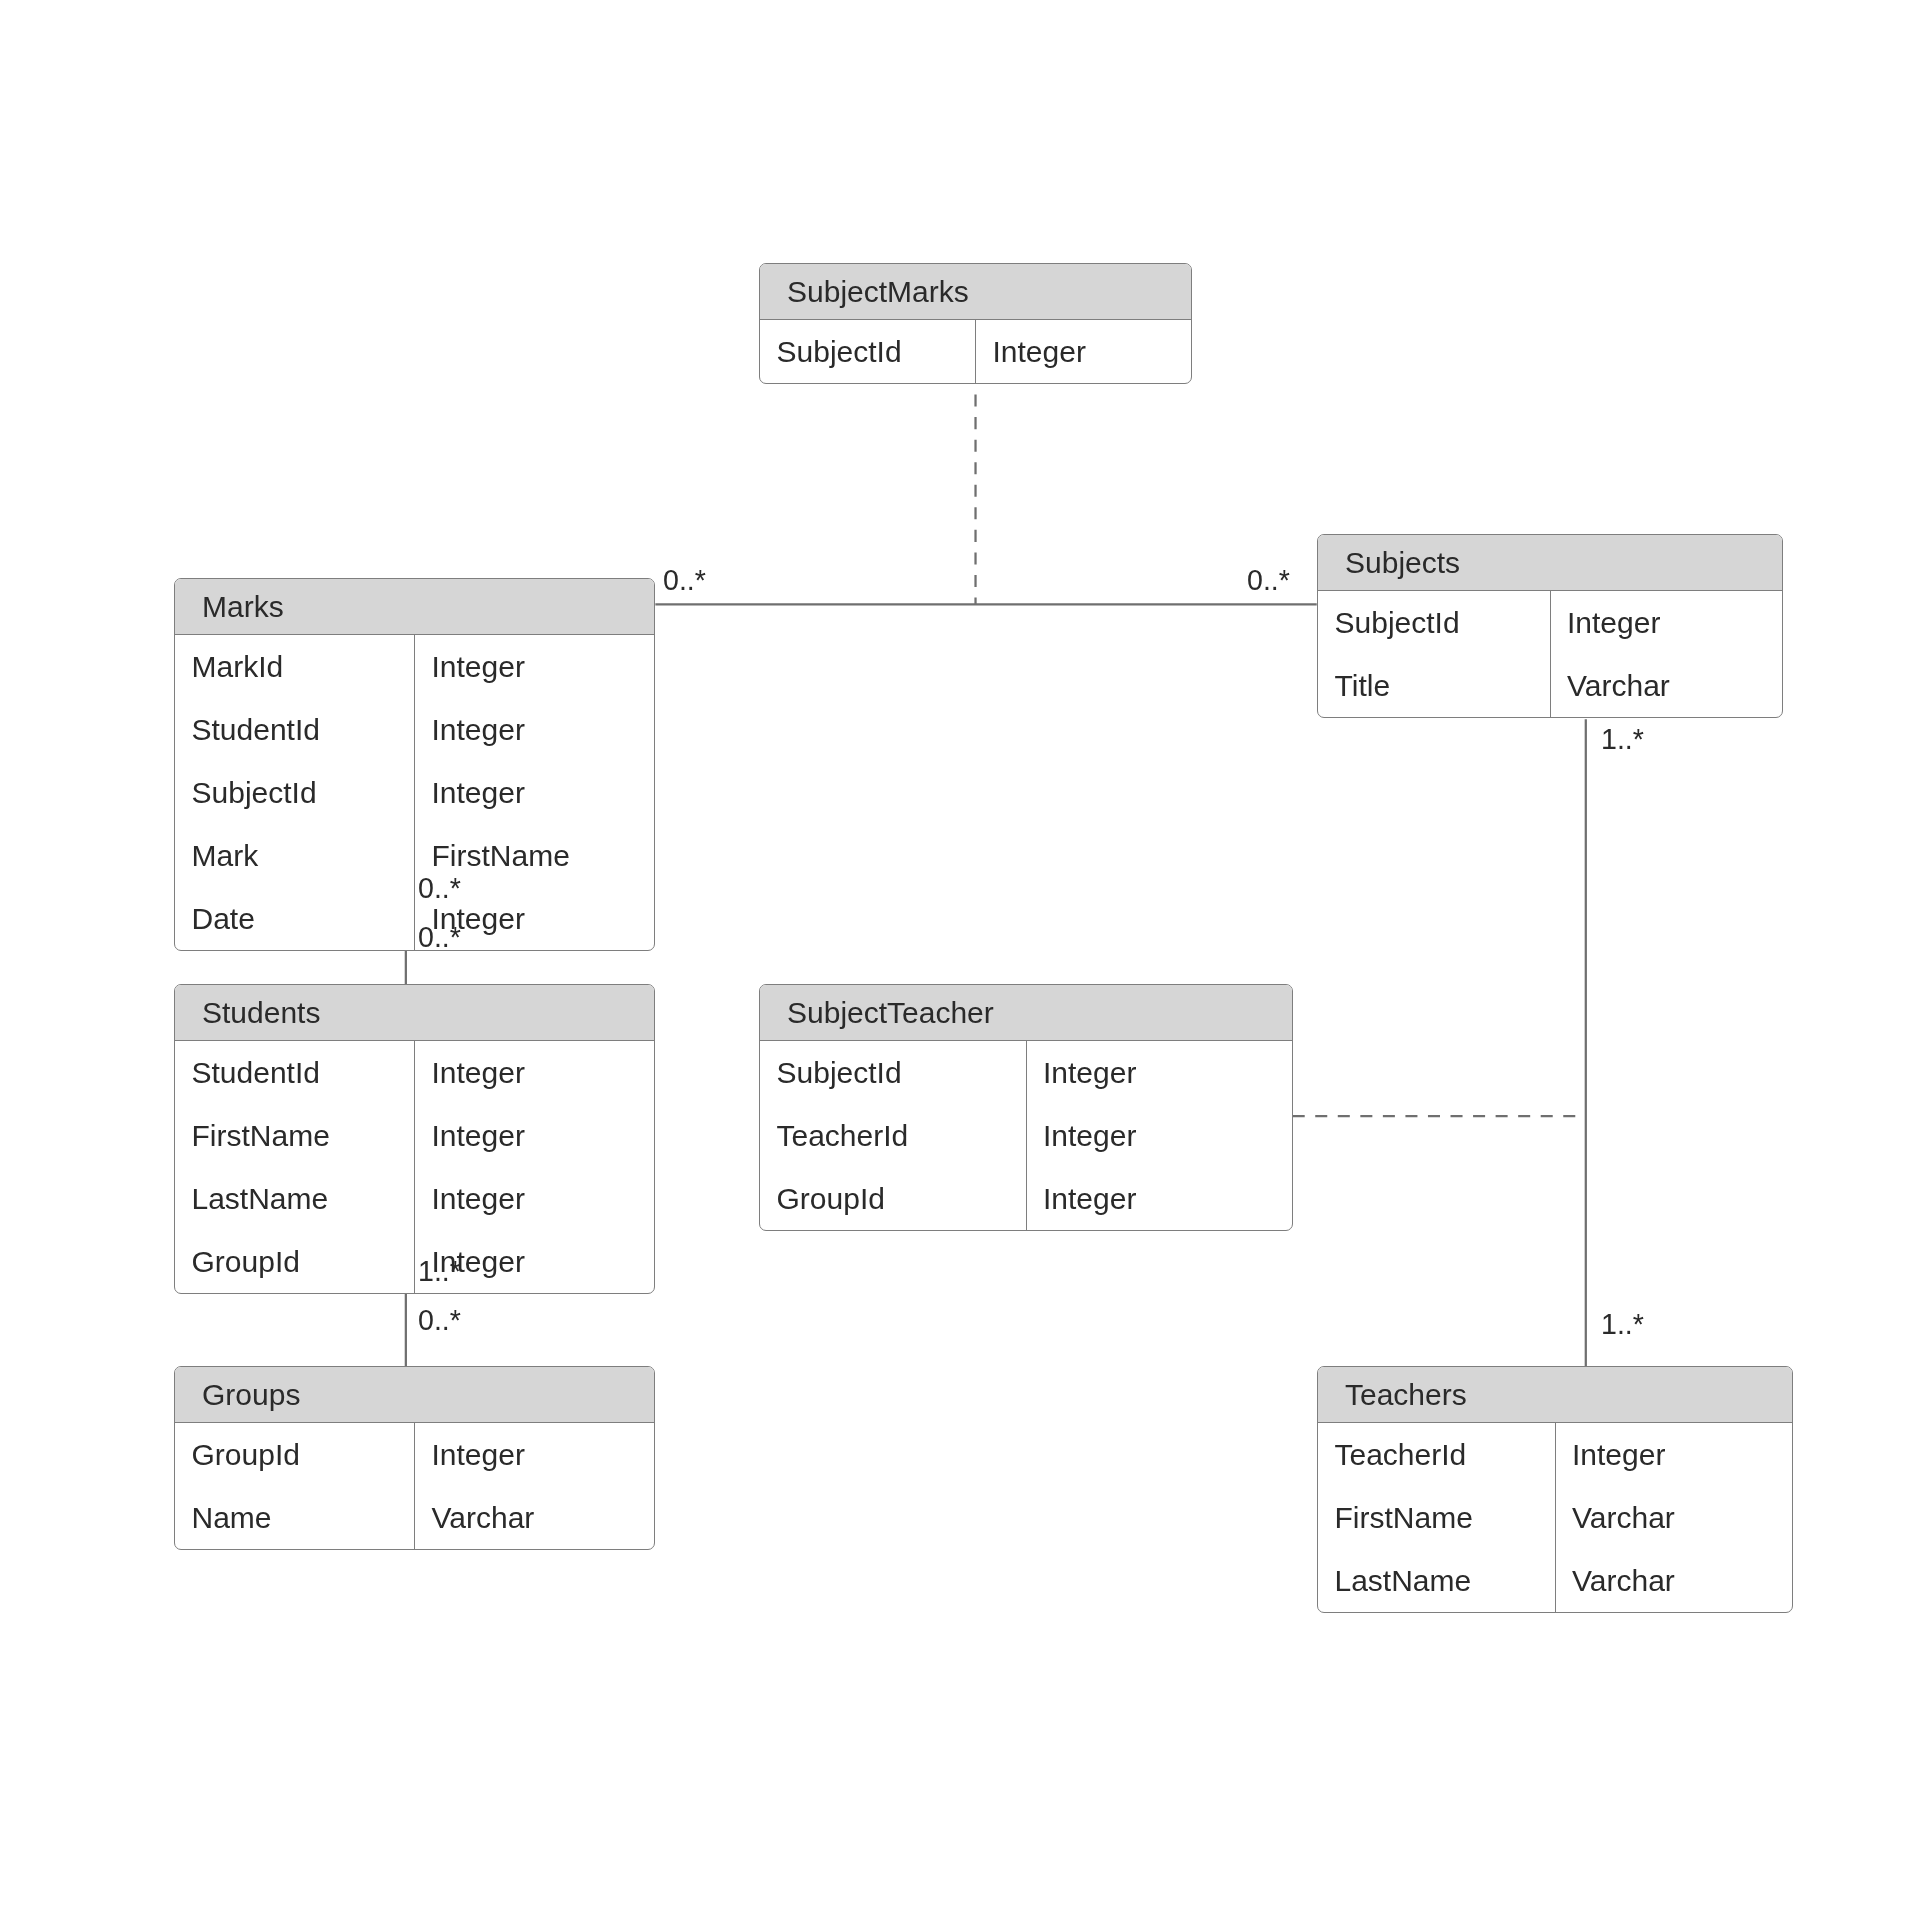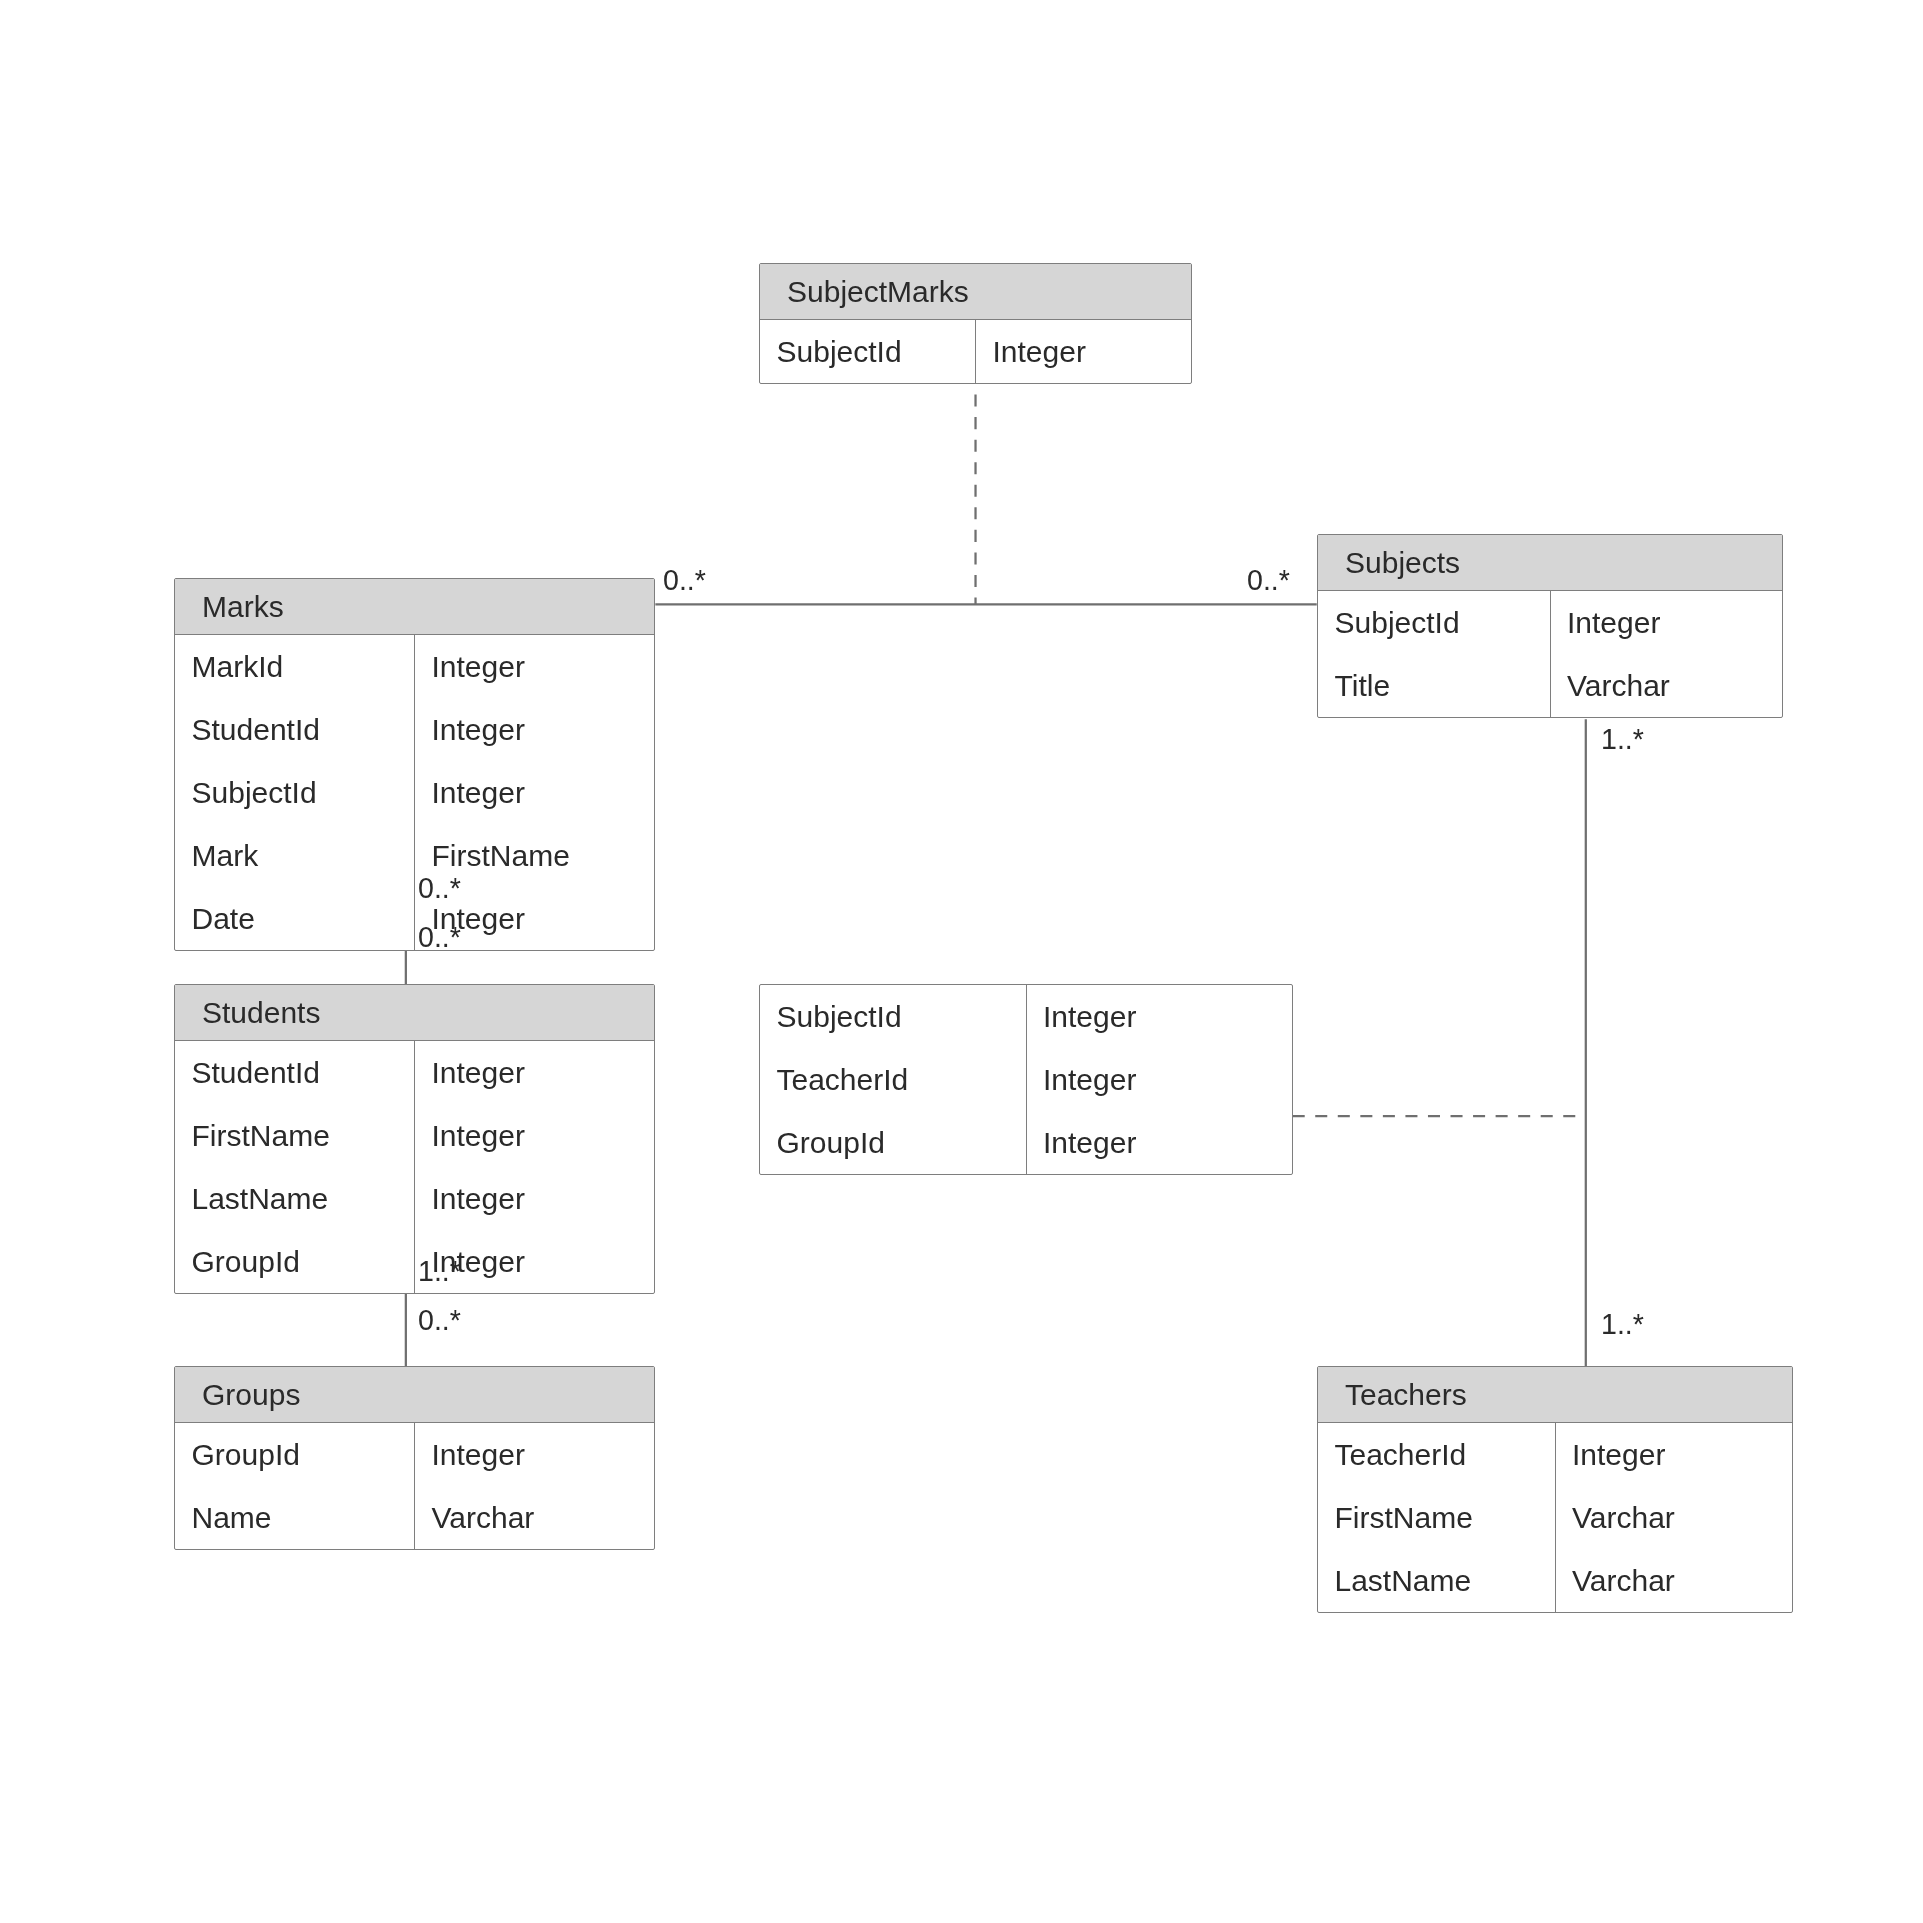--- a/index.html
+++ b/index.html
@@ -12,21 +12,21 @@
     color: #2a2a2a;
   }
   .canvas {
     position: relative;
     width: 1924px;
     height: 1924px;
   }
   .entity {
     position: absolute;
     border: 1.5px solid #7e7e7e;
-    border-radius: 2px;
+    border-radius: 7px;
     background: #ffffff;
     overflow: hidden;
     box-sizing: border-box;
   }
   .entity-header {
     background: #d6d6d6;
     border-bottom: 1.5px solid #7e7e7e;
     padding: 10.5px 21px 10.5px 27px;
     font-size: 30px;
     font-weight: 400;
@@ -143,20 +143,21 @@
       <div class="entity-col">
         <div class="entity-cell">Integer</div>
         <div class="entity-cell">Integer</div>
         <div class="entity-cell">Integer</div>
         <div class="entity-cell">Integer</div>
       </div>
     </div>
   </div>
 
   <div class="entity" style="left:759px; top:984px; width:534px;">
+    <div class="entity-header">SubjectTeacher</div>
     <div class="entity-body">
       <div class="entity-col left">
         <div class="entity-cell">SubjectId</div>
         <div class="entity-cell">TeacherId</div>
         <div class="entity-cell">GroupId</div>
       </div>
       <div class="entity-col">
         <div class="entity-cell">Integer</div>
         <div class="entity-cell">Integer</div>
         <div class="entity-cell">Integer</div>

